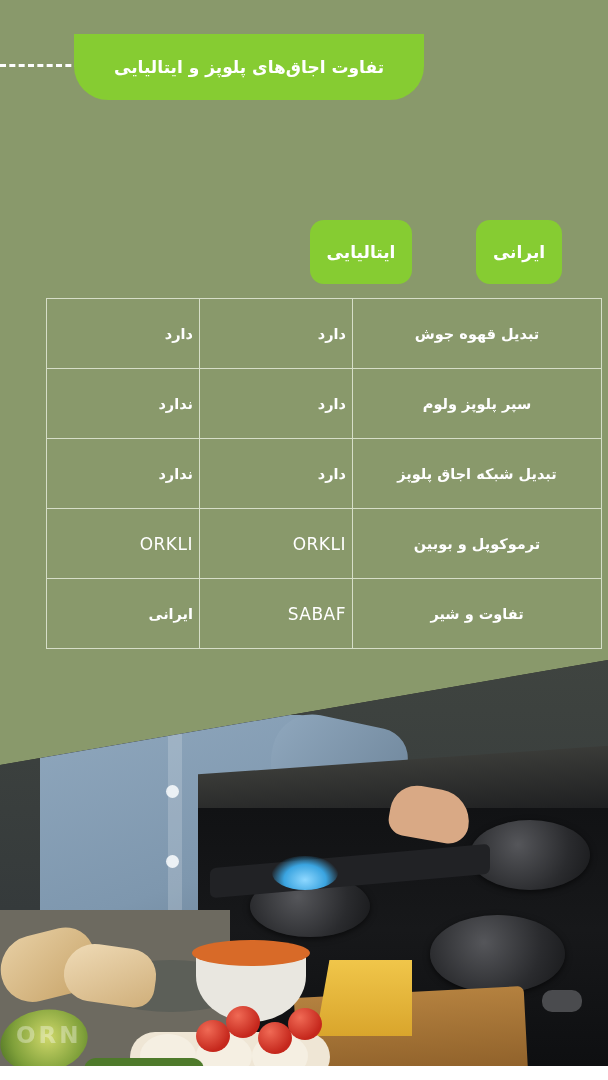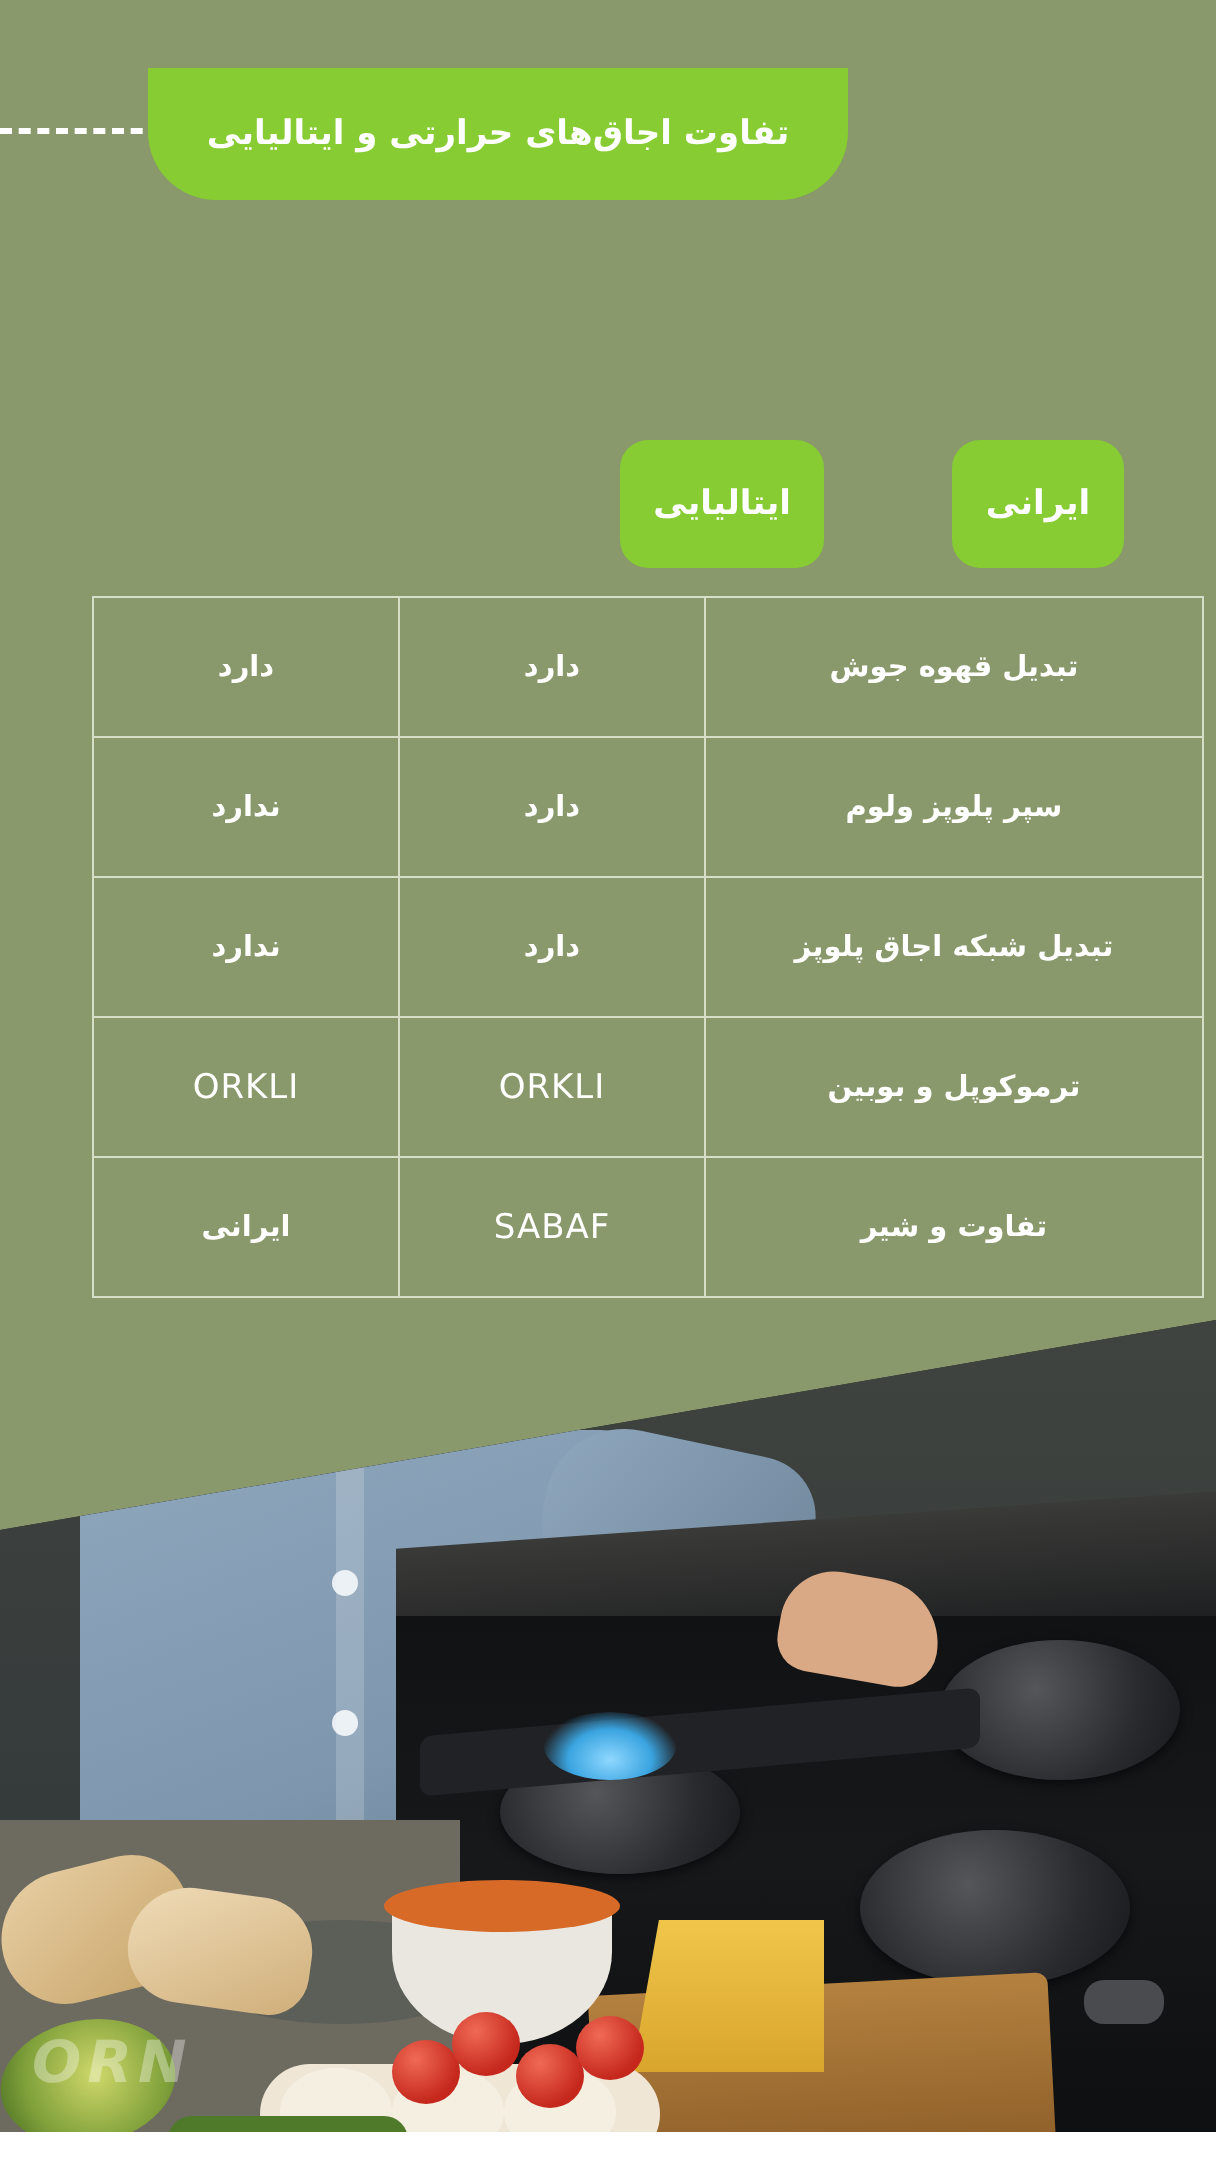--- a/index.html
+++ b/index.html
@@ -93,21 +93,21 @@
     border: 1px solid #d6dec8;
     height: 69px;
     text-align: center;
     vertical-align: middle;
     color: #ffffff;
     font-size: 14.5px;
     font-weight: bold;
     padding: 0 6px;
   }
   .cmp-table td.feature { width: 236px; font-size: 14.5px; margin-left: 33px; }
-  .cmp-table td.val { width: 140px; }
+  .cmp-table td.val { width: 140px; text-align: right; }
   .cmp-table td.latin { font-size: 17px; font-weight: normal; letter-spacing: .5px; margin-left: 16px; }
 
   
   .photo {
     position: absolute;
     left: 0;
     bottom: 0;
     width: 608px;
     height: 420px;
     overflow: hidden;
@@ -331,42 +331,41 @@
     width: 120px; height: 24px;
     background: #4e7a2a;
     border-radius: 12px;
   }
 
   
   .logo {
     position: absolute;
     left: 16px;
     bottom: 32px;
-    font-size: 29px;
+    font-size: 23px;
     letter-spacing: 3px;
     color: rgba(255,255,255,.35);
     font-weight: bold;
     font-family: "DejaVu Sans", "Liberation Sans", sans-serif;
-    font-style: italic;
   }
   
   .bottom-strip {
     position: absolute;
     left: 0; bottom: 0;
     width: 608px; height: 14px;
     background: #ffffff;
   }
 </style>
 </head>
 <body>
 
 <div class="header-row">
   <div class="dash-line"></div>
   <div class="title-pill">
-    <span>تفاوت اجاق‌های حرارتی و ایتالیایی</span>
+    <span>تفاوت اجاق‌های پلوپز و ایتالیایی</span>
   </div>
 </div>
 
 <div class="col-heads">
   <div class="head-pill right">
     <span>ایرانی</span>
   </div>
   <div class="head-pill middle">
     <span>ایتالیایی</span>
   </div>

